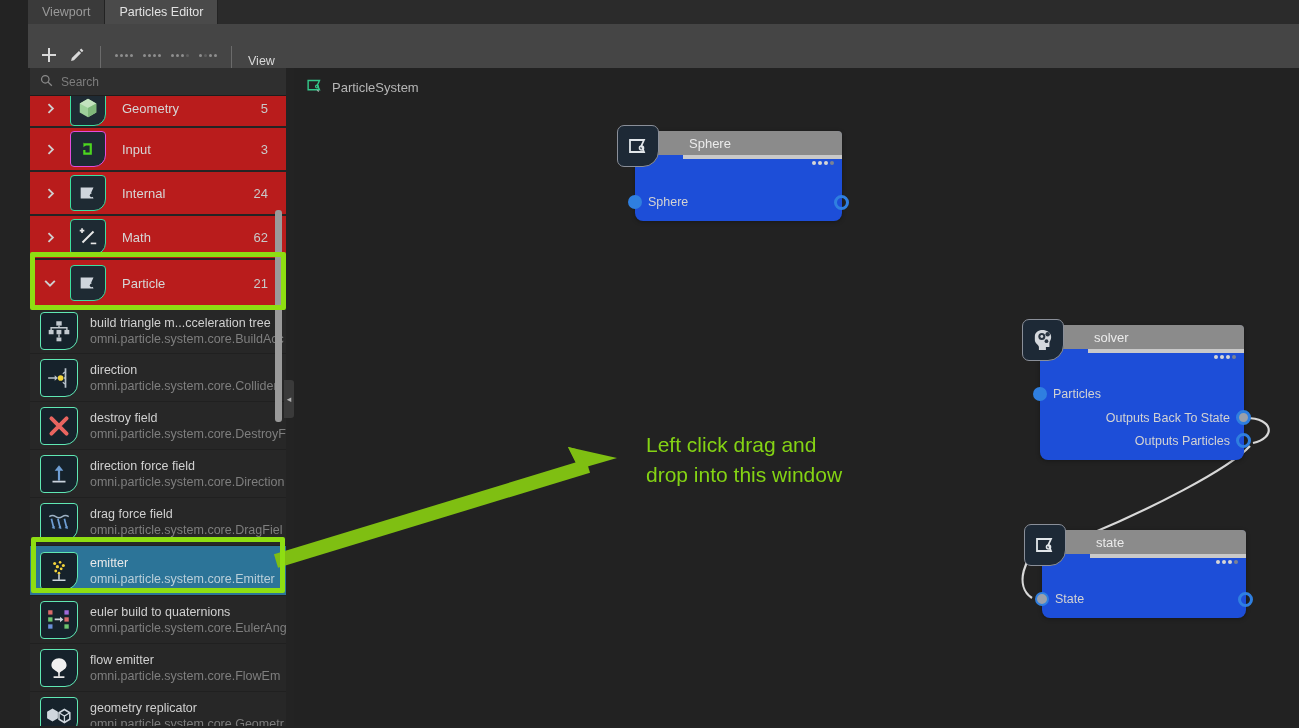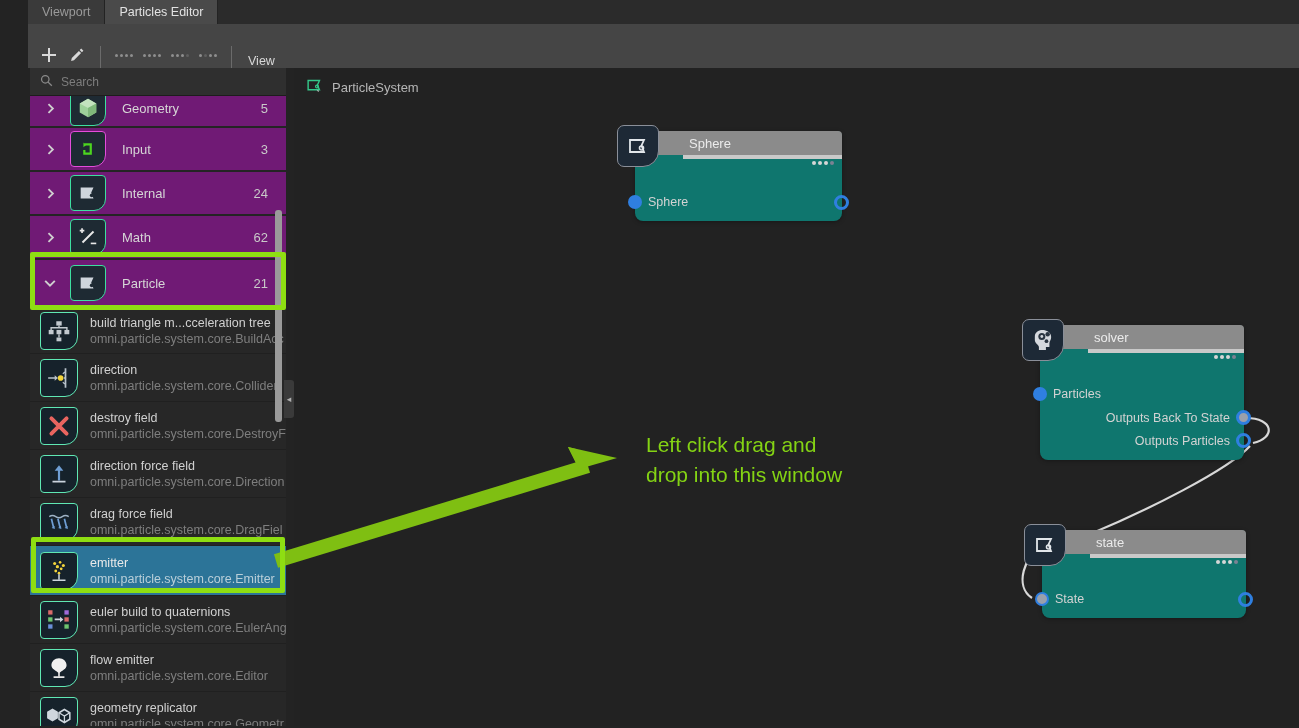--- a/index.html
+++ b/index.html
@@ -52,21 +52,21 @@
     position: relative; height: 28px; background: #2f2f2f;
     display: flex; align-items: center; padding-left: 10px; gap: 8px;
     border-bottom: 1px solid #1d1d1d;
   }
   .searchbar .ph { font-size: 12px; color: #7d7d7d; }
 
   .listarea { position: relative; height: 630px; overflow: hidden; }
 
   
   .cat {
-    position: relative; height: 44px; background: #701a75;
+    position: relative; height: 44px; background: #b91c1c;
     display: flex; align-items: center;
     border-bottom: 2px solid #242424;
   }
   .cat .chev { width: 40px; display: flex; align-items: center; justify-content: center; }
   .cat .cicon {
     width: 36px; height: 36px; border-radius: 4px 4px 12px 4px;
     background: #1e2a33; border: 1.5px solid #3ddfa0;
     display: flex; align-items: center; justify-content: center;
   }
   .cat .cicon.magenta { border-color: #e44ddb; }
@@ -112,21 +112,21 @@
   }
   .breadcrumb {
     position: absolute; left: 12px; top: 9px;
     display: flex; align-items: center; gap: 9px;
   }
   .breadcrumb .bctext { font-size: 13px; color: #b6b6b6; }
 
   
   .gnode { position: absolute; }
   .gnode .gbody {
-    background: #0f766e; border-radius: 5px 5px 8px 8px;
+    background: #1d4ed8; border-radius: 5px 5px 8px 8px;
     position: relative; box-shadow: 0 1px 4px rgba(0,0,0,.35);
   }
   .gnode .gheader {
     height: 24px; background: #8b8b8b; border-radius: 4px 4px 0 0;
     display: flex; align-items: center;
   }
   .gnode .gtitle { font-size: 13px; color: #ebebeb; padding-left: 6px; }
   .gnode .gsub { height: 4px; background: #c9c9c9; }
   .gnode .gbadge {
     position: absolute; right: 8px; top: 30px;
@@ -444,21 +444,21 @@
       <div class="node">
         <span class="nicon">
           <svg width="26" height="26" viewBox="0 0 24 24">
             <path d="M12 3c4 0 7 3 7 6.5S15 14 12 17C9 14 5 13 5 9.5S8 3 12 3z" fill="#f0f0f0"></path>
             <path d="M12 16v4" stroke="#e8e8e8" stroke-width="1.5" fill="none"></path>
             <path d="M7 20.5h10" stroke="#e8e8e8" stroke-width="1.6" fill="none"></path>
           </svg>
         </span>
         <span class="ntext">
           <div class="ntitle">flow emitter</div>
-          <div class="npath">omni.particle.system.core.Editor</div>
+          <div class="npath">omni.particle.system.core.FlowEm</div>
         </span>
       </div>
 
       <div class="node">
         <span class="nicon">
           <svg width="26" height="26" viewBox="0 0 24 24">
             <path d="M6 5l5 3v6l-5 3-5-3V8z" fill="#cfd6dd"></path>
             <path d="M17 6l5 3v6l-5 3-5-3V9z" fill="none" stroke="#cfd6dd" stroke-width="1.4"></path>
             <path d="M12 9l5 3 5-3M17 12v6" stroke="#cfd6dd" stroke-width="1.2" fill="none"></path>
           </svg>

